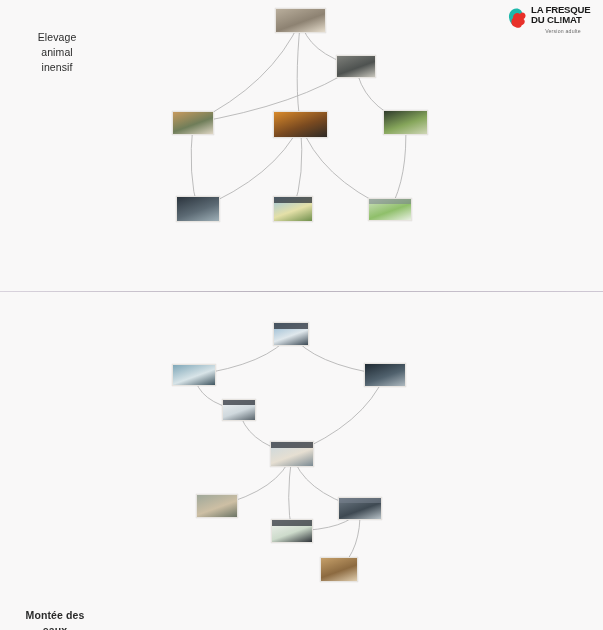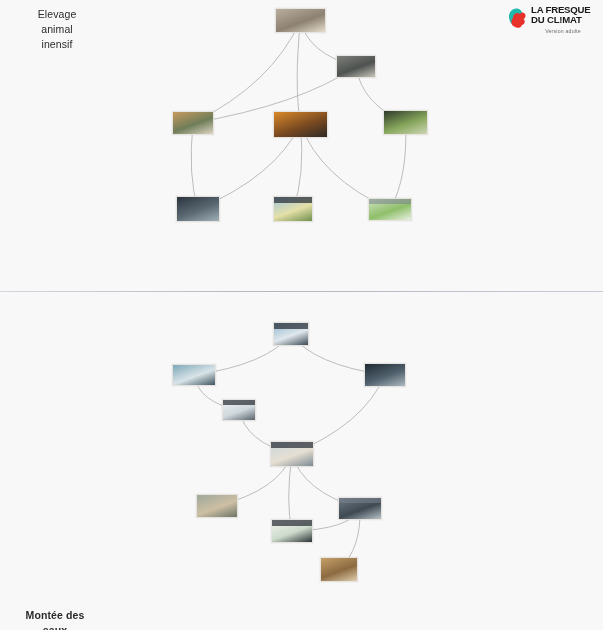--- a/index.html
+++ b/index.html
@@ -42,21 +42,21 @@
   .section-title {
     position: absolute;
     width: 110px;
     text-align: center;
     font-size: 10.5px;
     line-height: 15px;
     color: #2b2b2b;
     letter-spacing: .1px;
     white-space: pre-line;
   }
-  .title-1 { left: 2px;  top: 7px; }
+  .title-1 { left: 2px;  top: 30px; }
   .title-2 { left: 0px;  top: 316px; }
 
   
   .logo {
     position: absolute;
     right: 8px;
     top: 4px;
     width: 88px;
     height: 42px;
   }

